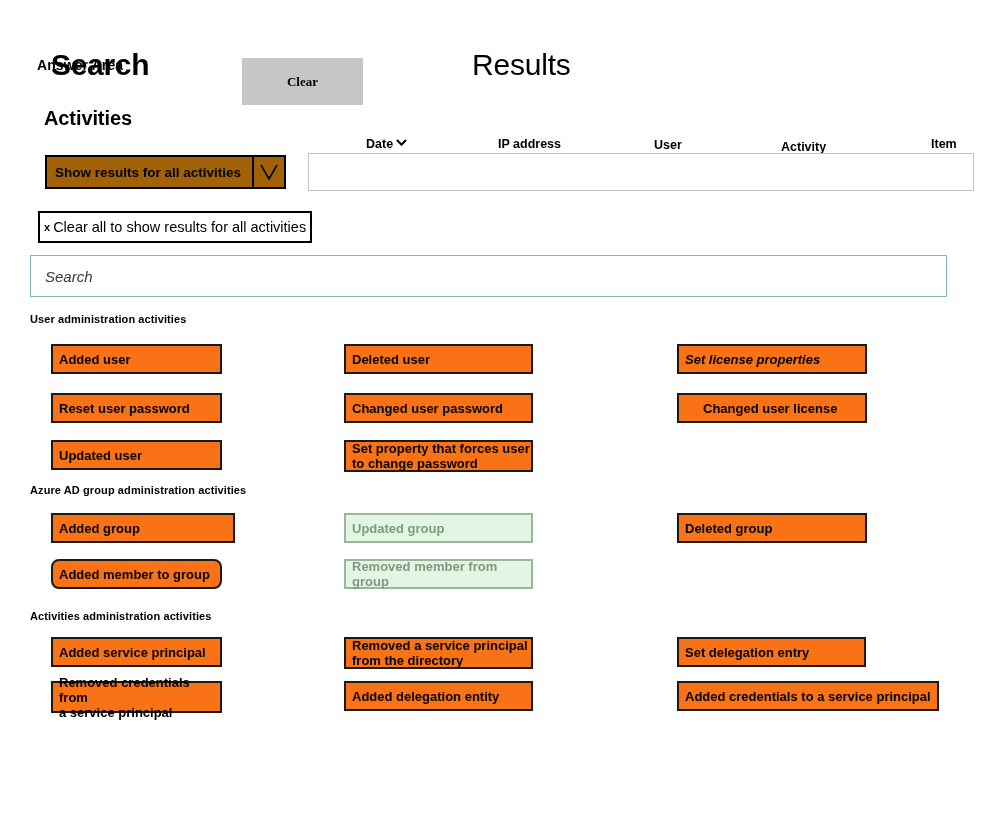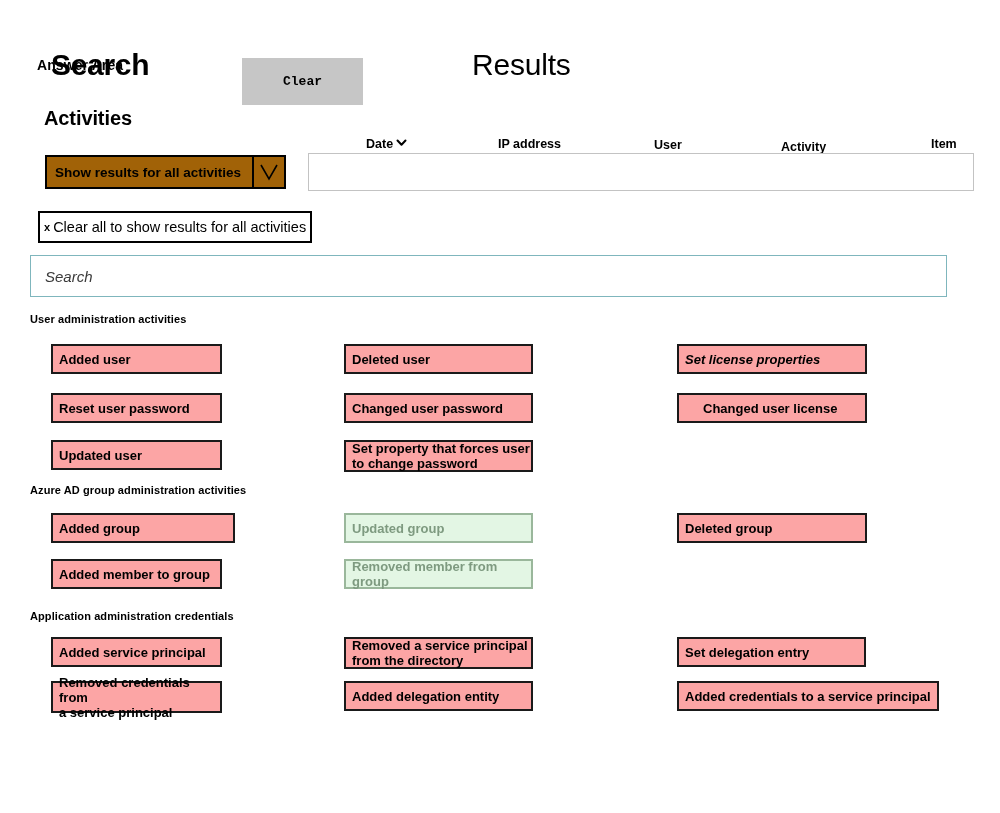--- a/index.html
+++ b/index.html
@@ -48,21 +48,21 @@
 
   
   #clear-button {
     left: 242px; top: 58px;
     width: 121px; height: 47px;
     background: #c6c6c6;
     border: none;
     display: flex;
     align-items: center;
     justify-content: center;
-    font-family: Liberation Mono, monospace;
+    font-family: Liberation Serif, serif;
     font-size: 13px;
     font-weight: bold;
     color: #000;
     padding: 0;
     cursor: pointer;
   }
 
   
   #activities-dropdown {
     left: 45px; top: 155px;
@@ -171,21 +171,21 @@
     font-weight: bold;
     letter-spacing: 0.1px;
     white-space: nowrap;
   }
 
   
   .tile {
     position: absolute;
     border: 2px solid #1a1a1a;
     box-sizing: border-box;
-    background: #fca5a5;
+    background: #f97316;
     display: flex;
     align-items: center;
     padding: 0 0 0 6px;
     font-size: 13px;
     font-weight: bold;
     line-height: 15px;
     color: #000;
     cursor: pointer;
     white-space: pre-line;
   }
@@ -251,25 +251,25 @@
     <div class="tile" style="left: 51px; top: 393px; width: 171px; height: 30px;">Reset user password</div>
     <div class="tile" style="left: 51px; top: 440px; width: 171px; height: 30px;">Updated user</div>
     <div class="tile" style="left: 344px; top: 344px; width: 189px; height: 30px;">Deleted user</div>
     <div class="tile" style="left: 344px; top: 393px; width: 189px; height: 30px;">Changed user password</div>
     <div class="tile" style="left: 344px; top: 440px; width: 189px; height: 32px; align-items: center; line-height: 15px;">Set property that forces user
 to change password</div>
     <div class="tile" style="left: 677px; top: 344px; width: 190px; height: 30px; font-style: italic;">Set license properties</div>
     <div class="tile" style="left: 677px; top: 393px; width: 190px; height: 30px; padding-left: 24px;">Changed user license</div>
     <div class="abs section-label" style="left: 30px; top: 484px;">Azure AD group administration activities</div>
     <div class="tile" style="left: 51px; top: 513px; width: 184px; height: 30px;">Added group</div>
-    <div class="tile" style="left: 51px; top: 559px; width: 171px; height: 30px;">Added member to group</div>
+    <div class="tile" style="left: 51px; top: 559px; width: 171px; height: 30px; border-radius: 8px;">Added member to group</div>
     <div class="tile selected" style="left: 344px; top: 513px; width: 189px; height: 30px;">Updated group</div>
     <div class="tile selected" style="left: 344px; top: 559px; width: 189px; height: 30px;">Removed member from group</div>
     <div class="tile" style="left: 677px; top: 513px; width: 190px; height: 30px;">Deleted group</div>
-    <div class="abs section-label" style="left: 30px; top: 610px;">Application administration credentials</div>
+    <div class="abs section-label" style="left: 30px; top: 610px;">Activities administration activities</div>
     <div class="tile" style="left: 51px; top: 637px; width: 171px; height: 30px;">Added service principal</div>
     <div class="tile" style="left: 51px; top: 681px; width: 171px; height: 32px; align-items: center; line-height: 15px;">Removed credentials from
 a service principal</div>
     <div class="tile" style="left: 344px; top: 637px; width: 189px; height: 32px; align-items: center; line-height: 15px;">Removed a service principal
 from the directory</div>
     <div class="tile" style="left: 344px; top: 681px; width: 189px; height: 30px;">Added delegation entity</div>
     <div class="tile" style="left: 677px; top: 637px; width: 189px; height: 30px;">Set delegation entry</div>
     <div class="tile" style="left: 677px; top: 681px; width: 262px; height: 30px;">Added credentials to a service principal</div>
   </div>
 

